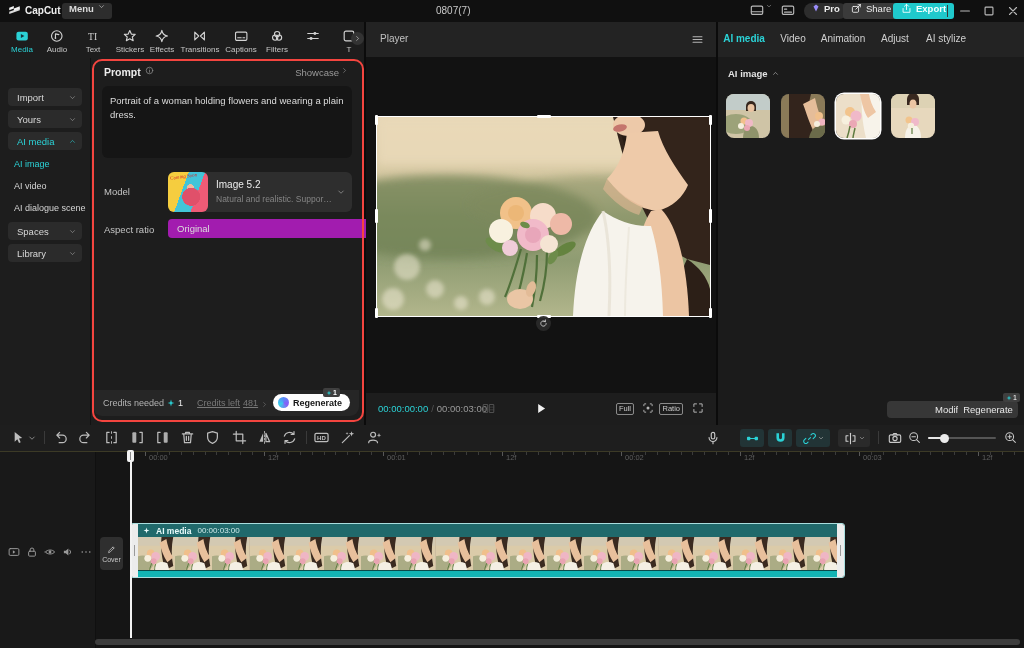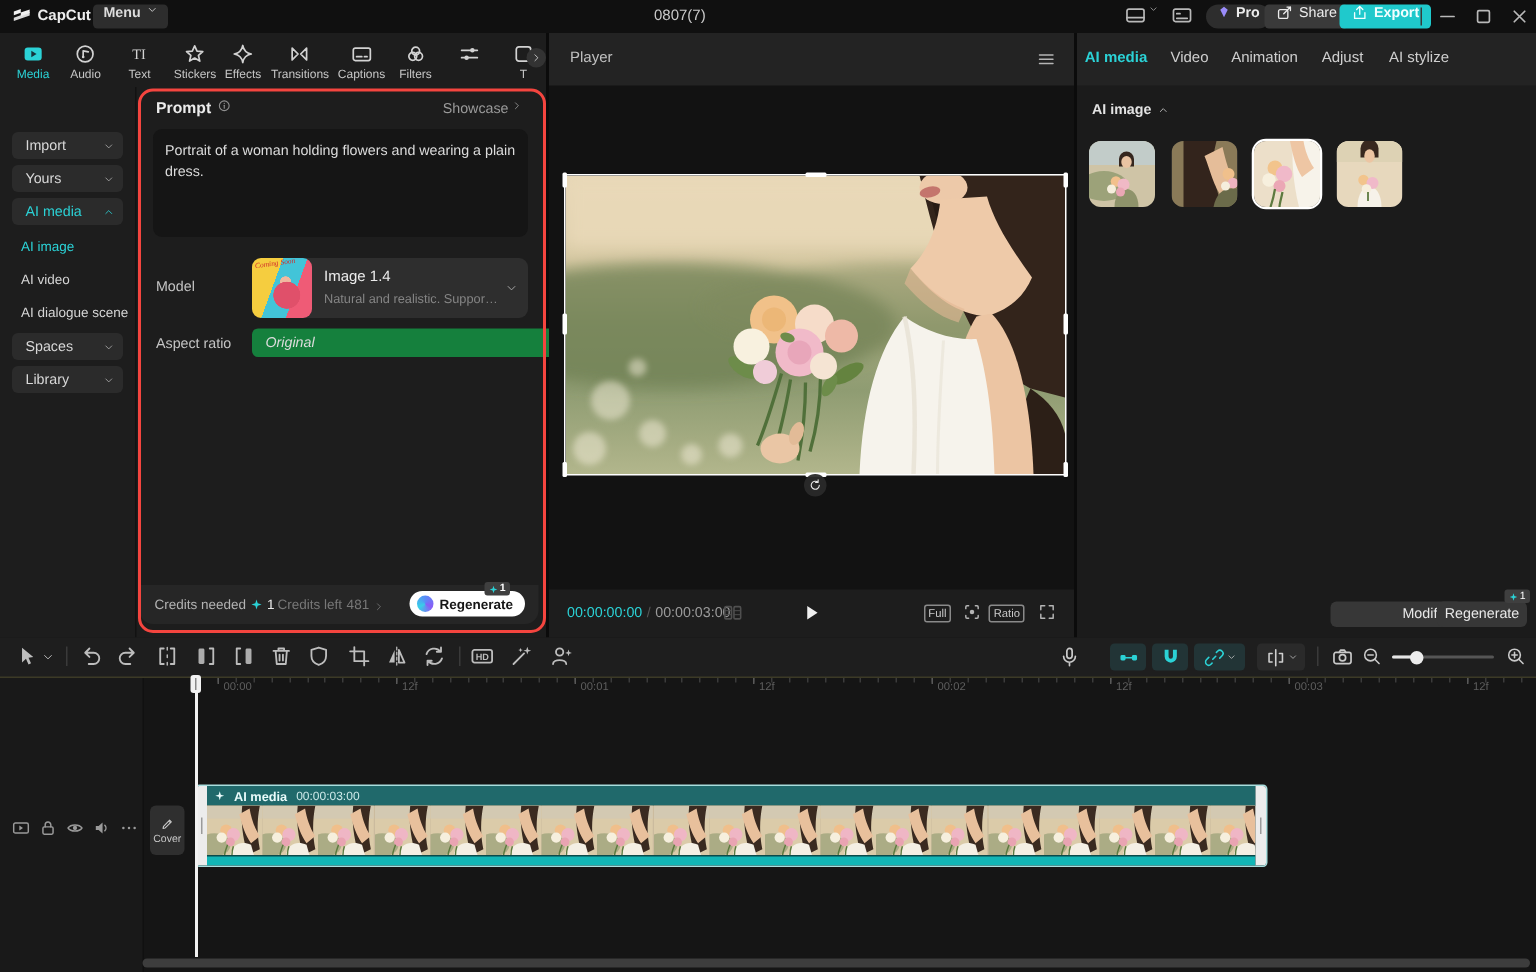--- a/index.html
+++ b/index.html
@@ -70,29 +70,29 @@
       radial-gradient(circle at 58% 62%, #e0506a 0 26%, transparent 27%),
       radial-gradient(circle at 56% 40%, #f0b9a0 0 11%, transparent 12%),
       linear-gradient(110deg,#f5cd3f 0 38%,#42c4d8 38% 68%,#ef5b76 68%);}
   #model-thumb span{position:absolute;left:2px;top:2px;font-size:5px;font-style:italic;color:#d12b2b;
                     font-family:"Liberation Serif",serif;transform:rotate(-8deg);white-space:nowrap;}
   #model-name{position:absolute;left:48px;top:7px;font-size:10px;color:#ececec;}
   #model-desc{position:absolute;left:48px;top:22px;width:118px;font-size:8.5px;color:#858585;
               white-space:nowrap;overflow:hidden;text-overflow:ellipsis;}
   #model-chev{position:absolute;right:7px;top:16px;color:#aaa;}
   #aspect-label{left:14px;top:166px;font-size:9.5px;color:#c4c4c4;}
-  #aspect-select{left:78px;top:161px;width:216px;height:19px;background:#15803d;border-radius:4px;font-style:italic;}
+  #aspect-select{left:78px;top:161px;width:216px;height:19px;background:#a21caf;border-radius:4px;}
   #aspect-value{position:absolute;left:9px;top:4px;font-size:9.5px;color:#dcdcdc;}
   #aspect-chev{position:absolute;right:7px;top:6px;color:#aaa;}
   #prompt-footer{position:absolute;left:3px;top:332px;width:266px;height:26px;background:#262626;
                  border-radius:0 0 9px 9px;display:flex;align-items:center;}
   #credits-needed{margin-left:10px;gap:3px;font-size:9px;color:#b3b3b3;display:flex;align-items:center;}
   #credits-needed .val{color:#ececec;}
   #credits-needed .ic{color:#2bd2d6;}
-  #credits-left{margin-left:2px;gap:3px;font-size:9px;color:#787878;display:flex;align-items:flex-end;}
+  #credits-left{margin-left:14px;gap:3px;font-size:9px;color:#787878;display:flex;align-items:flex-end;text-decoration:underline;}
   #regen-btn{position:absolute;right:9px;top:4px;height:17px;background:#fff;border-radius:9px;
              display:flex;align-items:center;padding:0 8px 0 5px;gap:4px;font-size:9px;font-weight:bold;color:#161616;}
   .swirl{width:11px;height:11px;border-radius:50%;background:conic-gradient(#5a8cf8,#8a5cf6,#38d0e8,#5a8cf8);}
   .credit-badge{position:absolute;display:flex;align-items:center;gap:1px;height:9px;padding:0 3px;
                 background:#3f3f3f;border-radius:2px;font-size:7px;color:#fff;}
   .credit-badge .ic{color:#2bd2d6;}
   #regen-badge{right:10px;top:-6px;}
 
   
   #player-panel{position:absolute;left:366px;top:22px;width:350px;height:403px;background:#121212;border-right:2px solid #0b0b0b;}
@@ -436,21 +436,21 @@
             </svg>
           </span>
       </div>
       <div id="prompt-text" class="abs">Portrait of a woman holding flowers and wearing a plain dress.</div>
 
       <span id="model-label" class="abs">Model</span>
       <div id="model-select" class="abs">
         <div id="model-thumb">
           <span>Coming Soon</span>
         </div>
-        <span id="model-name">Image 1.4</span>
+        <span id="model-name">Image 5.2</span>
         <span id="model-desc">Natural and realistic. Supports tex...</span>
         <span id="model-chev" class="ic i8">
             <svg viewBox="0 0 16 16" fill="none" stroke="currentColor" stroke-width="1.3" stroke-linecap="round" stroke-linejoin="round">
               <path d="M3.5 6 L8 10.5 L12.5 6"></path>
             </svg>
           </span>
       </div>
 
       <span id="aspect-label" class="abs">Aspect ratio</span>
       <div id="aspect-select" class="abs">

